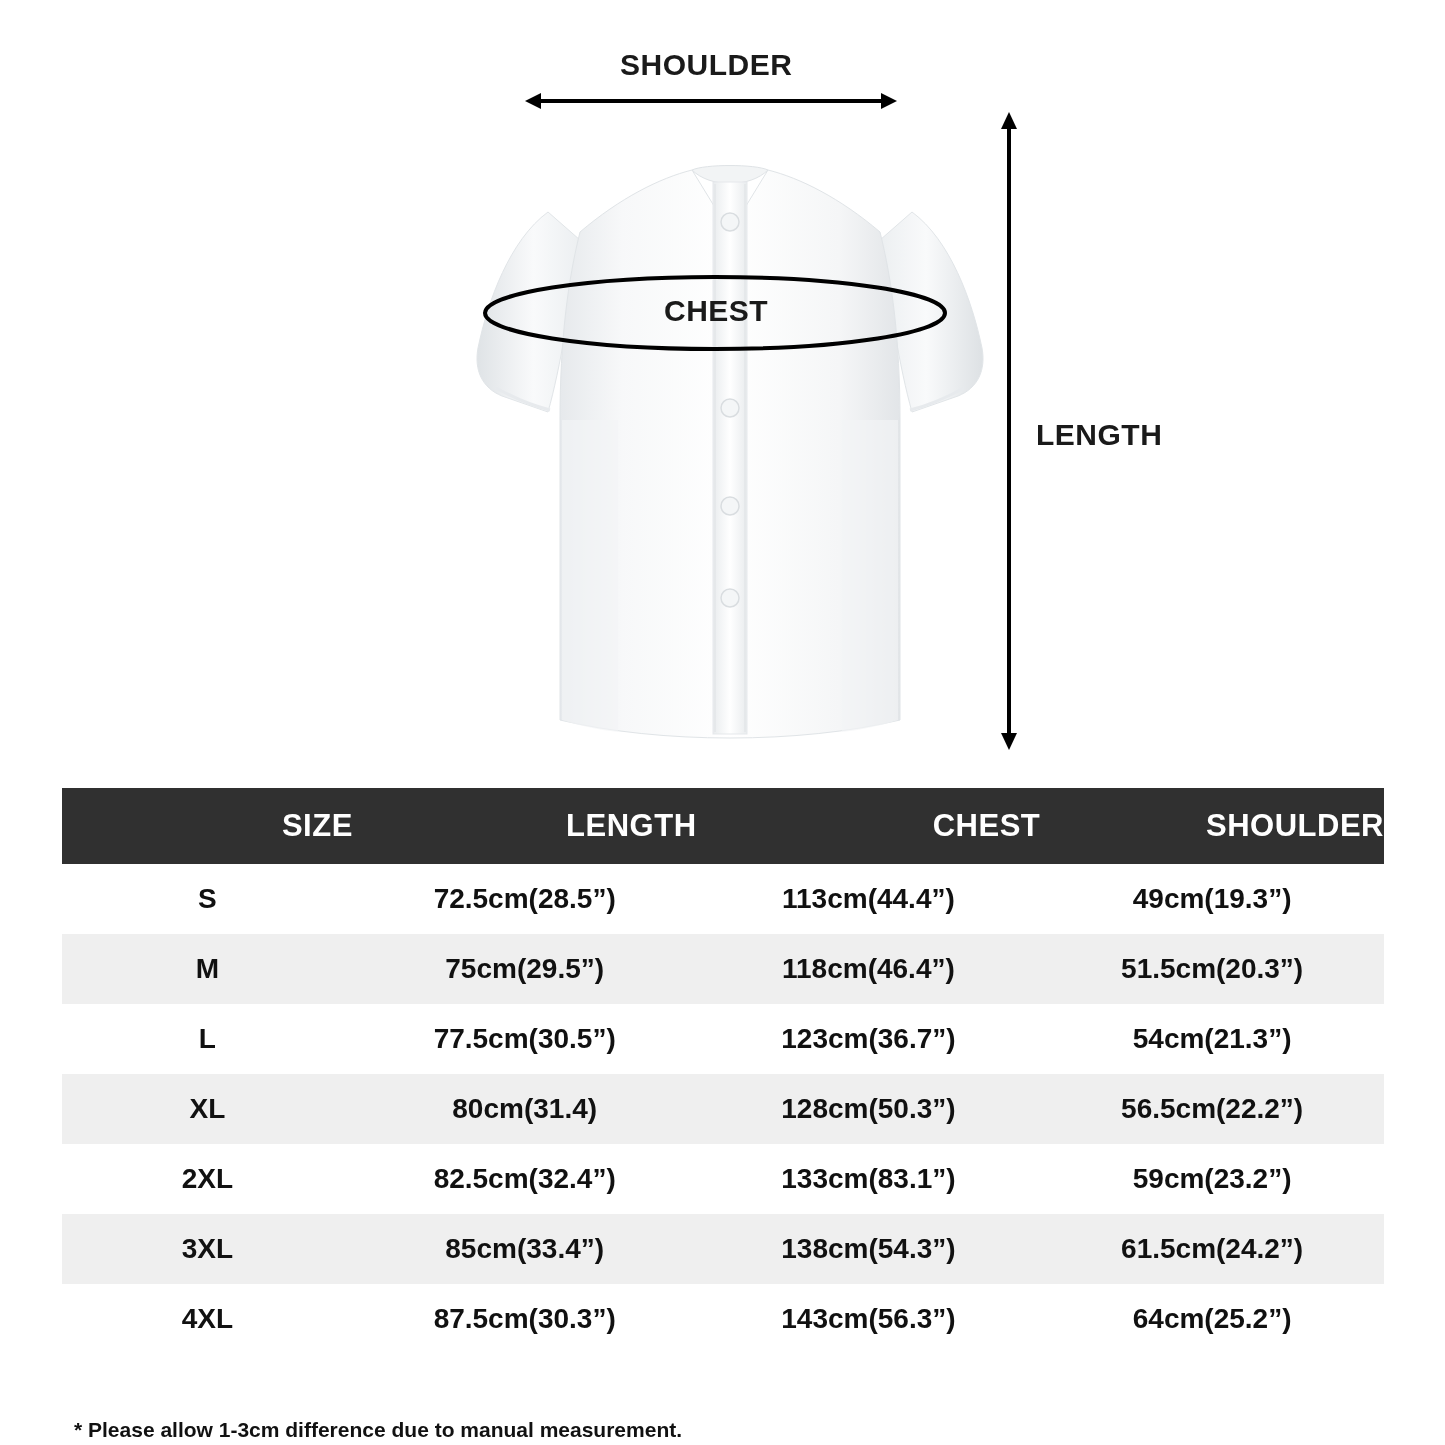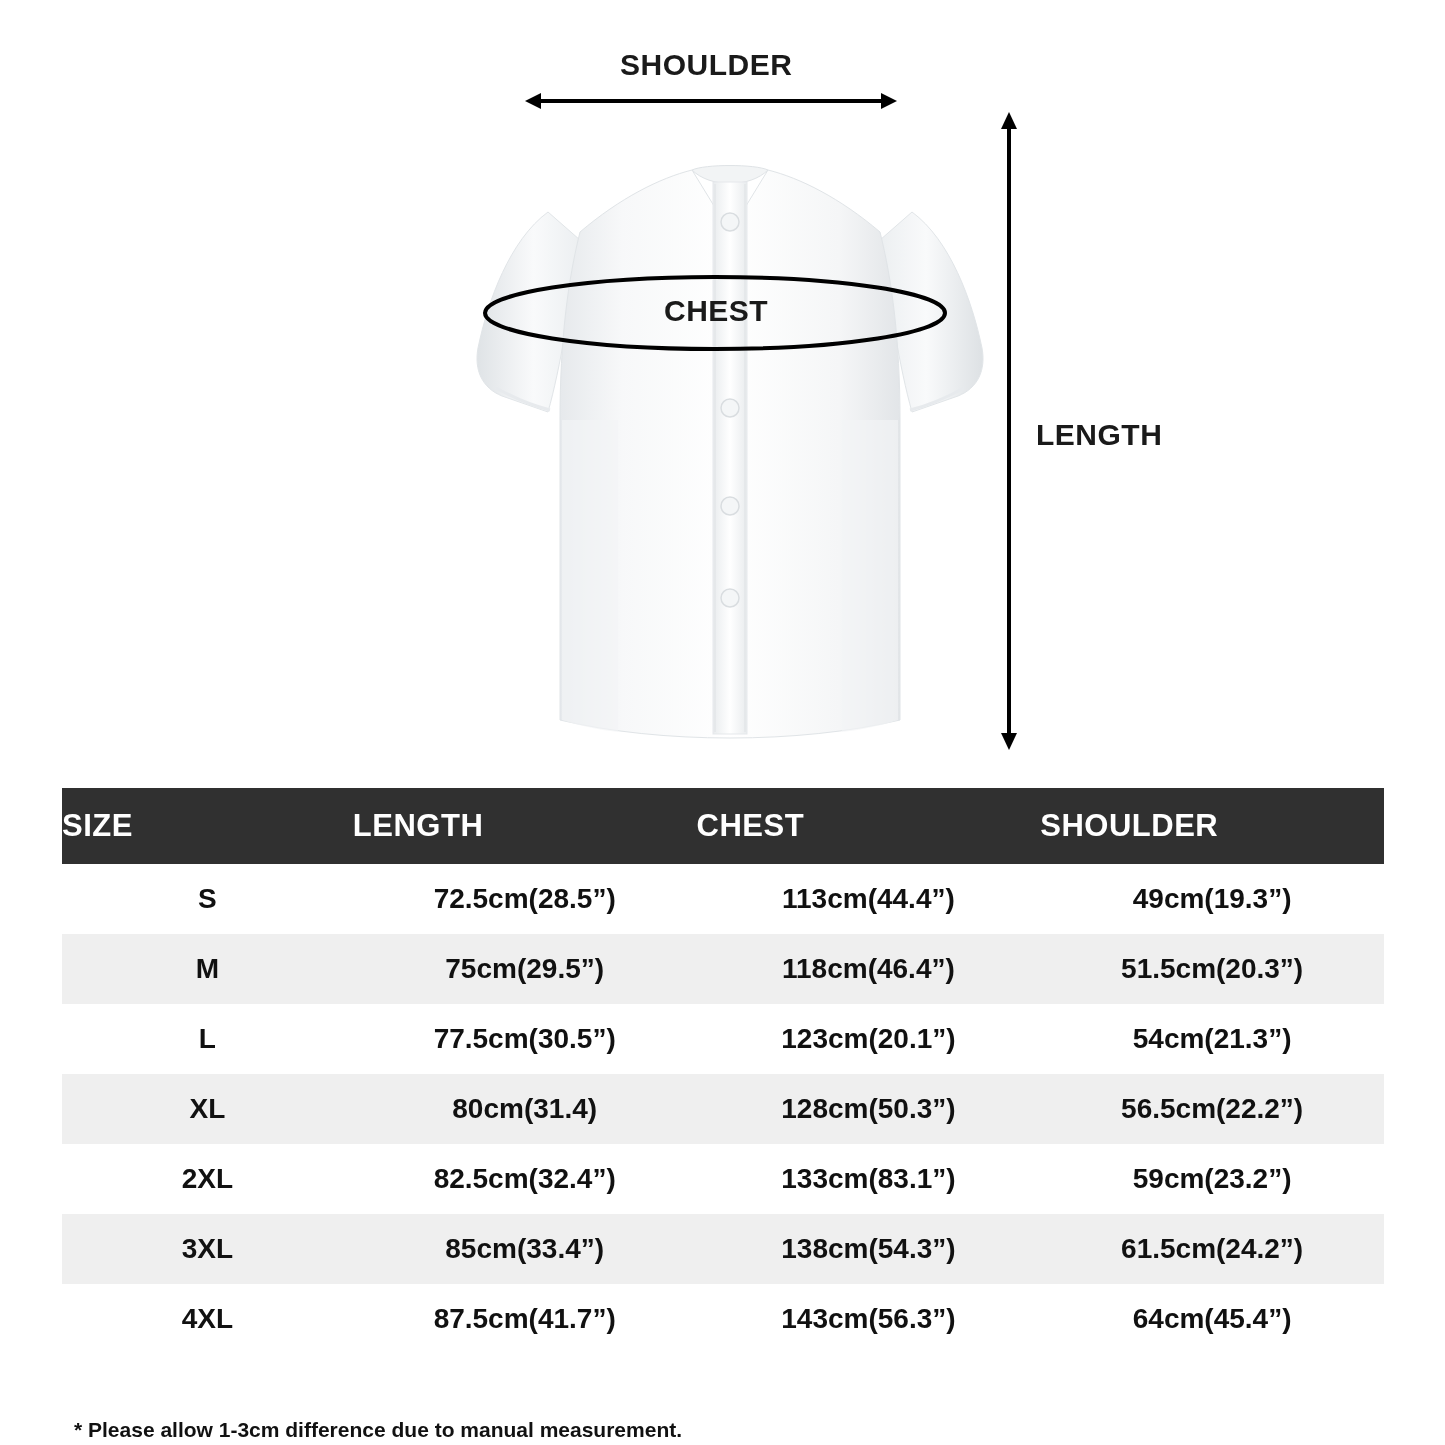--- a/index.html
+++ b/index.html
@@ -95,21 +95,21 @@
     border-collapse: collapse;
     width: 1322px;
     table-layout: fixed;
   }
   table.size-table thead th {
     background: #303030;
     color: #ffffff;
     font-size: 31px;
     font-weight: bold;
     padding: 20px 0 20px 0;
-    text-align: left;
+    text-align: right;
     letter-spacing: 0.5px;
   }
   table.size-table tbody td {
     font-size: 28px;
     font-weight: bold;
     color: #111111;
     text-align: center;
     padding: 19px 0 19px 0;
   }
   table.size-table tbody tr.odd td {
@@ -238,21 +238,21 @@
         </tr>
         <tr class="even">
           <td>M</td>
           <td>75cm(29.5”)</td>
           <td>118cm(46.4”)</td>
           <td>51.5cm(20.3”)</td>
         </tr>
         <tr class="odd">
           <td>L</td>
           <td>77.5cm(30.5”)</td>
-          <td>123cm(20.1”)</td>
+          <td>123cm(36.7”)</td>
           <td>54cm(21.3”)</td>
         </tr>
         <tr class="even">
           <td>XL</td>
           <td>80cm(31.4)</td>
           <td>128cm(50.3”)</td>
           <td>56.5cm(22.2”)</td>
         </tr>
         <tr class="odd">
           <td>2XL</td>
@@ -261,22 +261,22 @@
           <td>59cm(23.2”)</td>
         </tr>
         <tr class="even">
           <td>3XL</td>
           <td>85cm(33.4”)</td>
           <td>138cm(54.3”)</td>
           <td>61.5cm(24.2”)</td>
         </tr>
         <tr class="odd">
           <td>4XL</td>
-          <td>87.5cm(41.7”)</td>
+          <td>87.5cm(30.3”)</td>
           <td>143cm(56.3”)</td>
-          <td>64cm(45.4”)</td>
+          <td>64cm(25.2”)</td>
         </tr>
       </tbody>
     </table>
   </div>
 
   <div class="footnote">* Please allow 1-3cm difference due to manual measurement.</div>
 </div>
 
 </body></html>

